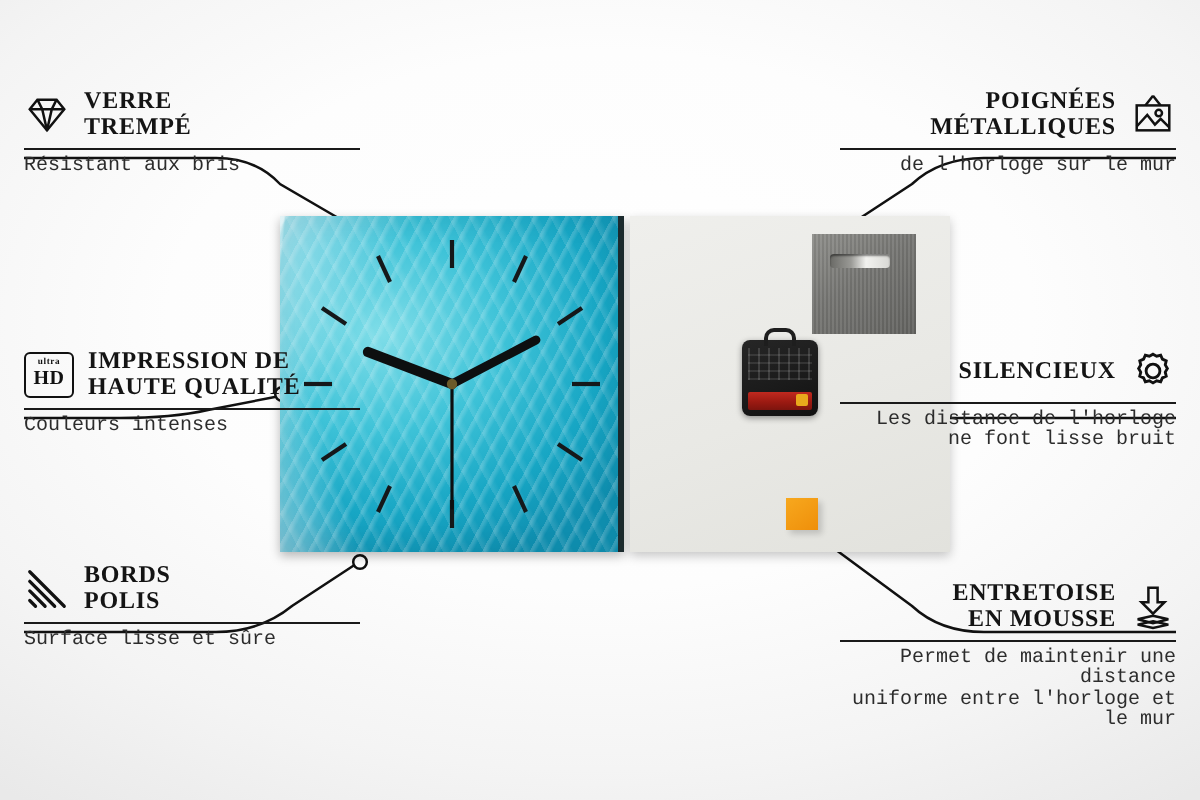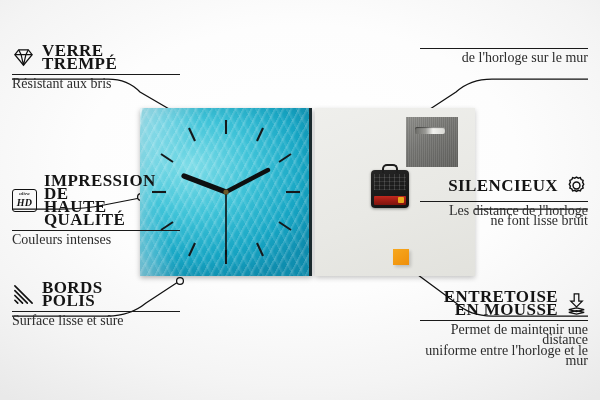--- a/index.html
+++ b/index.html
@@ -84,41 +84,40 @@
     background:linear-gradient(145deg,#f7a81e 0%,#ef8f0a 100%);
     box-shadow:2px 2px 3px rgba(0,0,0,.16);
   }
 
   
   .feature { position:absolute; width:168px; }
   .feature .head { display:flex; align-items:center; gap:7px; }
   .feature.right .head { justify-content:flex-end; }
   .feature .titles {
     font-family:"Liberation Serif", serif;
-    font-weight:bold; font-size:17px; line-height:13px;
+    font-weight:bold; font-size:12px; line-height:13px;
     letter-spacing:.4px; color:#141414; text-transform:uppercase;
   }
   .feature.right .titles { text-align:right; }
   .feature .rule {
     height:1.4px; background:#1a1a1a; margin:4px 0 3.5px 0; width:100%;
   }
   .feature .sub {
-    font-family:Liberation Serif, serif;
-    font-size:14px; line-height:10.4px; color:#2c2c2c;
+    font-family:Liberation Mono, monospace;
+    font-size:10px; line-height:10.4px; color:#2c2c2c;
   }
   .feature.right .sub { text-align:right; }
   .ico { width:23px; height:23px; flex:0 0 23px; color:#111; }
   .ico svg { display:block; width:23px; height:23px; }
 
   .hd-badge{
     width:25px; height:23px; flex:0 0 25px;
     border:1.6px solid #111; border-radius:3px;
     display:flex; flex-direction:column; align-items:center; justify-content:center;
     line-height:1;
-    font-style:italic;
   }
   .hd-badge .u{ font-size:4.6px; font-weight:bold; letter-spacing:.3px; color:#111; }
   .hd-badge .d{ font-size:10px; font-weight:bold; letter-spacing:.2px; color:#111; margin-top:.5px;}
 
   #f-verre   { left:12px;  top:44px;  }
   #f-impr    { left:12px;  top:174px; }
   #f-bords   { left:12px;  top:281px; }
   #f-poign   { left:420px; top:44px;  }
   #f-meca    { left:420px; top:174px; }
   #f-entre   { left:420px; top:290px; }
@@ -239,20 +238,34 @@
         <div>POLIS</div>
       </div>
     </div>
     <div class="rule"></div>
     <div class="sub">
       <div>Surface lisse et sûre</div>
     </div>
   </div>
 
   <div class="feature right" id="f-poign">
+    <div class="head">
+      <div class="titles">
+        <div>POIGNÉES</div>
+        <div>MÉTALLIQUES</div>
+      </div>
+      <span class="ico">
+        <svg viewBox="0 0 24 24" fill="none" stroke="#111" stroke-width="1.3">
+          <path d="M12 2 L8 7 M12 2 L16 7"></path>
+          <rect x="3.5" y="7" width="17" height="13"></rect>
+          <path d="M3.5 18 L9 12 L13 17 L16 14 L20.5 18.5"></path>
+          <circle cx="15" cy="11" r="1.7"></circle>
+        </svg>
+      </span>
+    </div>
     <div class="rule"></div>
     <div class="sub">
       <div>de l'horloge sur le mur</div>
     </div>
   </div>
 
   <div class="feature right" id="f-meca">
     <div class="head">
       <div class="titles">
         <div>SILENCIEUX</div>

